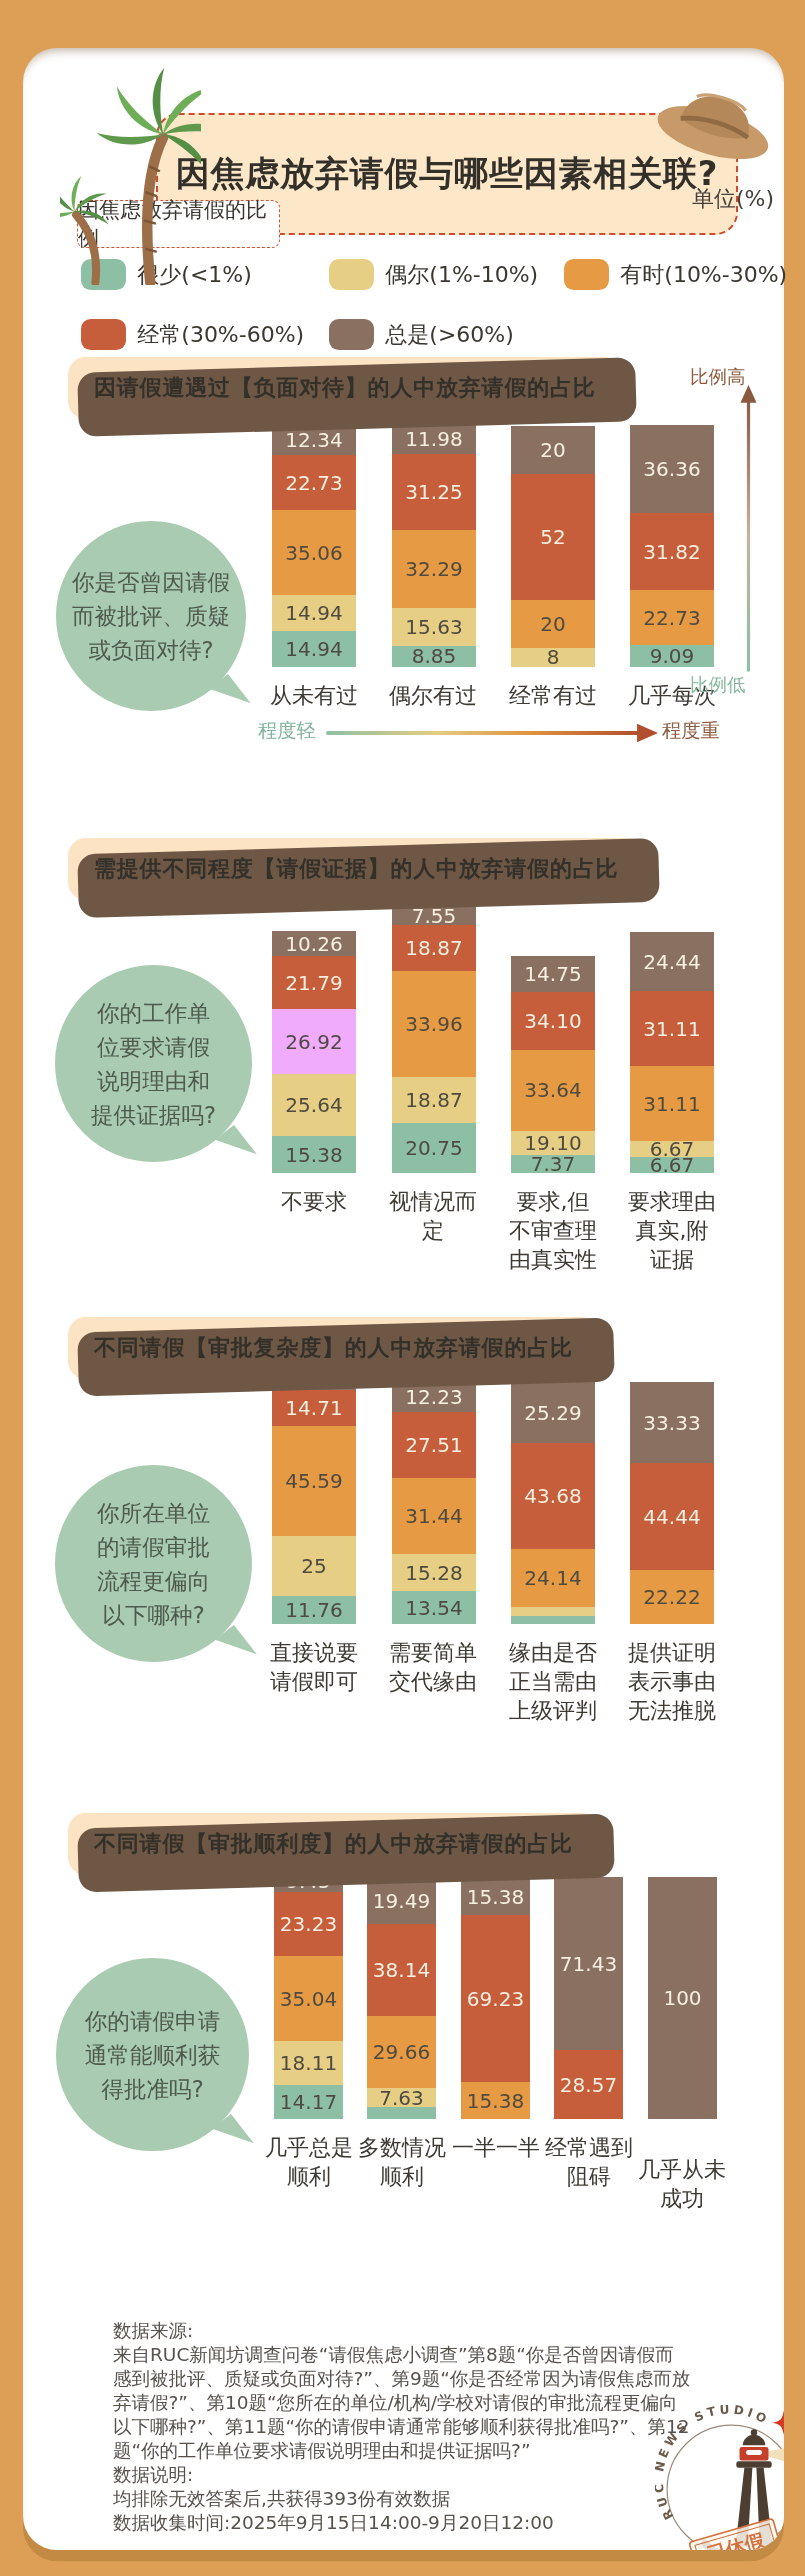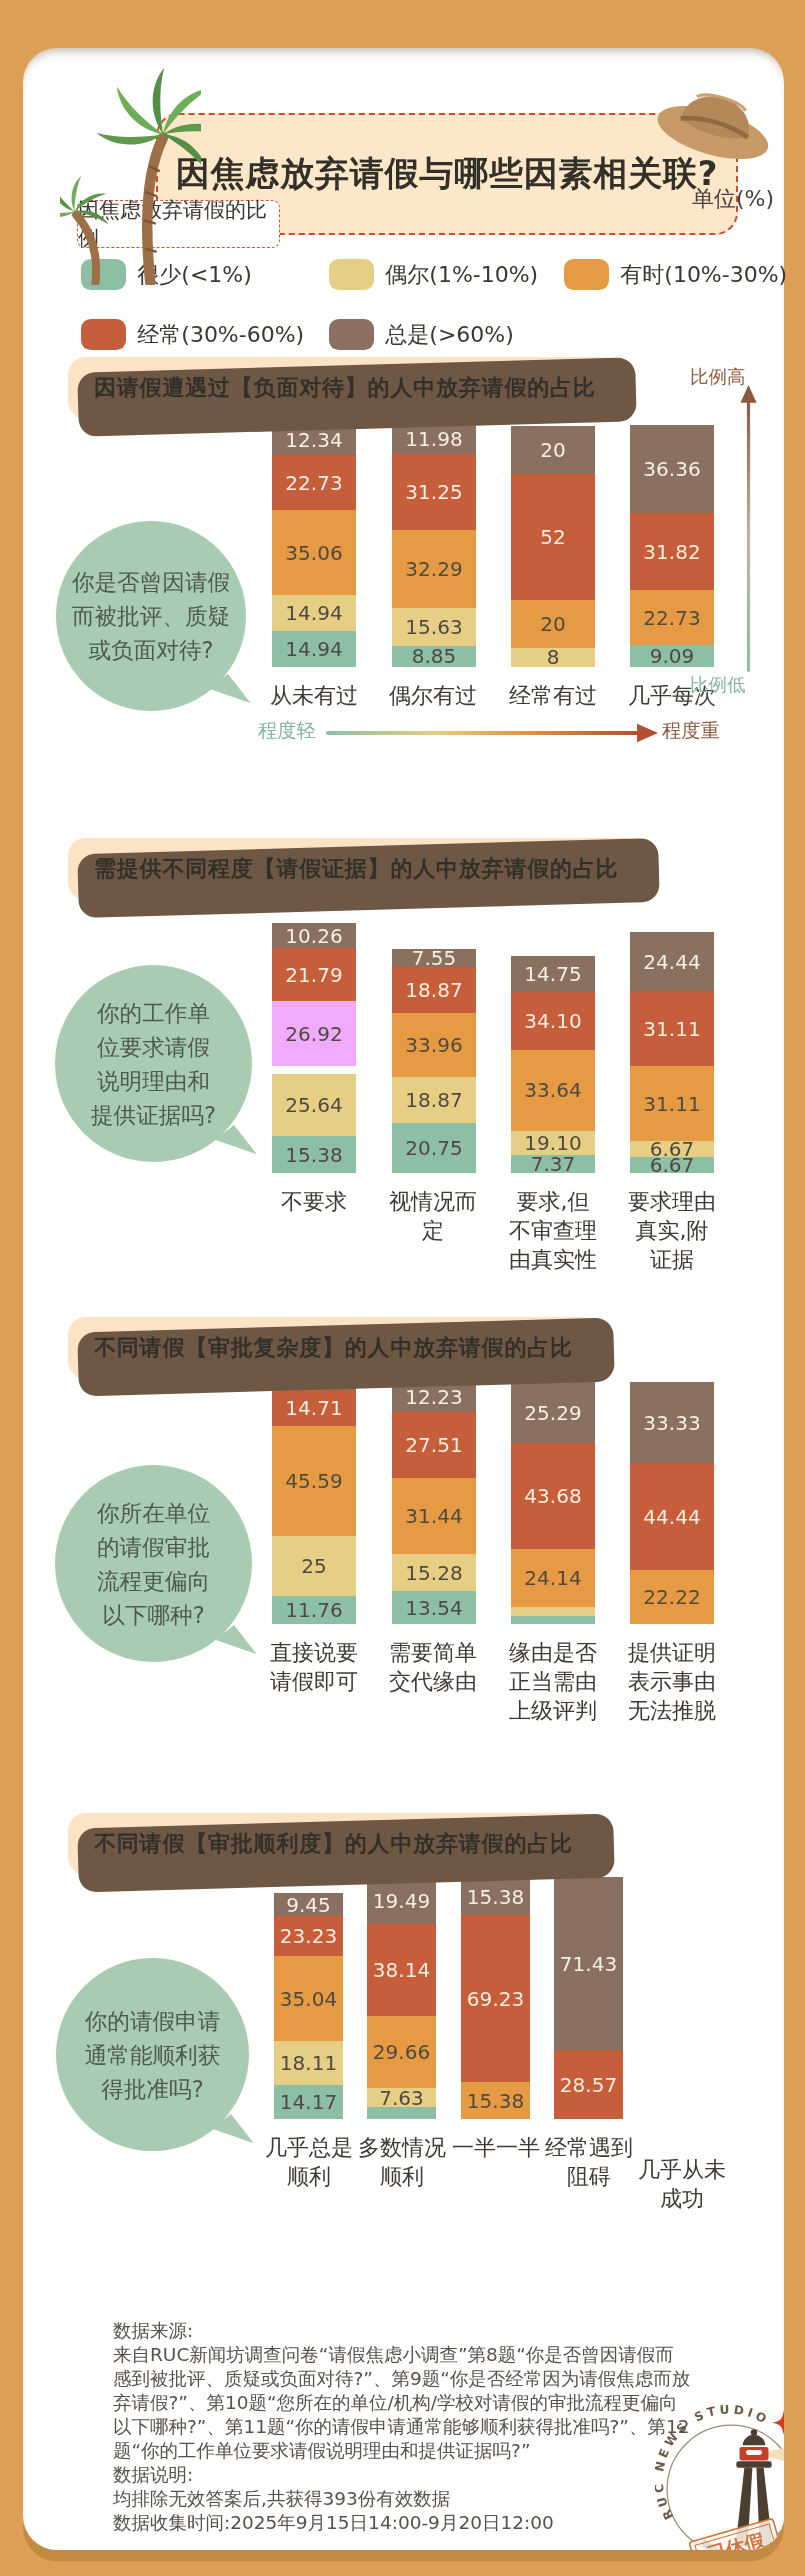--- a/index.html
+++ b/index.html
@@ -275,36 +275,36 @@
       <div class="bar" style="left: 272px; width: 84px; height: 242px;">
         <div class="seg" style="height: 25px; background: rgb(137, 112, 96);">
           <span class="seg-label light">10.26</span>
         </div>
         <div class="seg" style="height: 53px; background: rgb(198, 94, 60);">
           <span class="seg-label light">21.79</span>
         </div>
         <div class="seg" style="height: 65px; background: #f0abfc;">
           <span class="seg-label dark">26.92</span>
         </div>
-        <div class="seg" style="height: 62px; background: rgb(230, 207, 133); margin-top: 8px;">
+        <div class="seg" style="height: 62px; background: rgb(230, 207, 133);">
           <span class="seg-label dark">25.64</span>
         </div>
         <div class="seg" style="height: 37px; background: rgb(141, 191, 165);">
           <span class="seg-label dark">15.38</span>
         </div>
       </div>
       <div class="xlabel" style="left: 314px; top: 256px;">不要求</div>
       <div class="bar" style="left: 392px; width: 84px; height: 242px;">
         <div class="seg" style="height: 18px; background: rgb(137, 112, 96);">
           <span class="seg-label light">7.55</span>
         </div>
         <div class="seg" style="height: 46px; background: rgb(198, 94, 60);">
           <span class="seg-label light">18.87</span>
         </div>
-        <div class="seg" style="height: 64px; background: rgb(230, 154, 67);">
+        <div class="seg" style="height: 106px; background: rgb(230, 154, 67);">
           <span class="seg-label dark">33.96</span>
         </div>
         <div class="seg" style="height: 46px; background: rgb(230, 207, 133);">
           <span class="seg-label dark">18.87</span>
         </div>
         <div class="seg" style="height: 50px; background: rgb(141, 191, 165);">
           <span class="seg-label dark">20.75</span>
         </div>
       </div>
       <div class="xlabel" style="left: 433px; top: 256px;">视情况而
@@ -435,21 +435,21 @@
   <div class="bubble s4-b">
     <span class="bubble-text">你的请假申请
 通常能顺利获
 得批准吗?</span>
   </div>
   <div class="chart s4-c">
       <div class="bar" style="left: 274px; width: 69px; height: 242px;">
         <div class="seg" style="height: 23px; background: rgb(137, 112, 96);">
           <span class="seg-label light">9.45</span>
         </div>
-        <div class="seg" style="height: 40px; background: rgb(198, 94, 60);">
+        <div class="seg" style="height: 64px; background: rgb(198, 94, 60);">
           <span class="seg-label light">23.23</span>
         </div>
         <div class="seg" style="height: 85px; background: rgb(230, 154, 67);">
           <span class="seg-label dark">35.04</span>
         </div>
         <div class="seg" style="height: 44px; background: rgb(230, 207, 133);">
           <span class="seg-label dark">18.11</span>
         </div>
         <div class="seg" style="height: 34px; background: rgb(141, 191, 165);">
           <span class="seg-label dark">14.17</span>
@@ -489,20 +489,25 @@
       <div class="bar" style="left: 554px; width: 69px; height: 242px;">
         <div class="seg" style="height: 173px; background: rgb(137, 112, 96);">
           <span class="seg-label light">71.43</span>
         </div>
         <div class="seg" style="height: 69px; background: rgb(198, 94, 60);">
           <span class="seg-label light">28.57</span>
         </div>
       </div>
       <div class="xlabel" style="left: 589px; top: 256px;">经常遇到
 阻碍</div>
+      <div class="bar" style="left: 648px; width: 69px; height: 242px;">
+        <div class="seg" style="height: 242px; background: rgb(137, 112, 96);">
+          <span class="seg-label light">100</span>
+        </div>
+      </div>
       <div class="xlabel" style="left: 682px; top: 256px; margin-top: 22px;">几乎从未
 成功</div>
     </div>
 
   <div class="footer">数据来源:
 来自RUC新闻坊调查问卷“请假焦虑小调查”第8题“你是否曾因请假而
 感到被批评、质疑或负面对待?”、第9题“你是否经常因为请假焦虑而放
 弃请假?”、第10题“您所在的单位/机构/学校对请假的审批流程更偏向
 以下哪种?”、第11题“你的请假申请通常能够顺利获得批准吗?”、第12
 题“你的工作单位要求请假说明理由和提供证据吗?”

